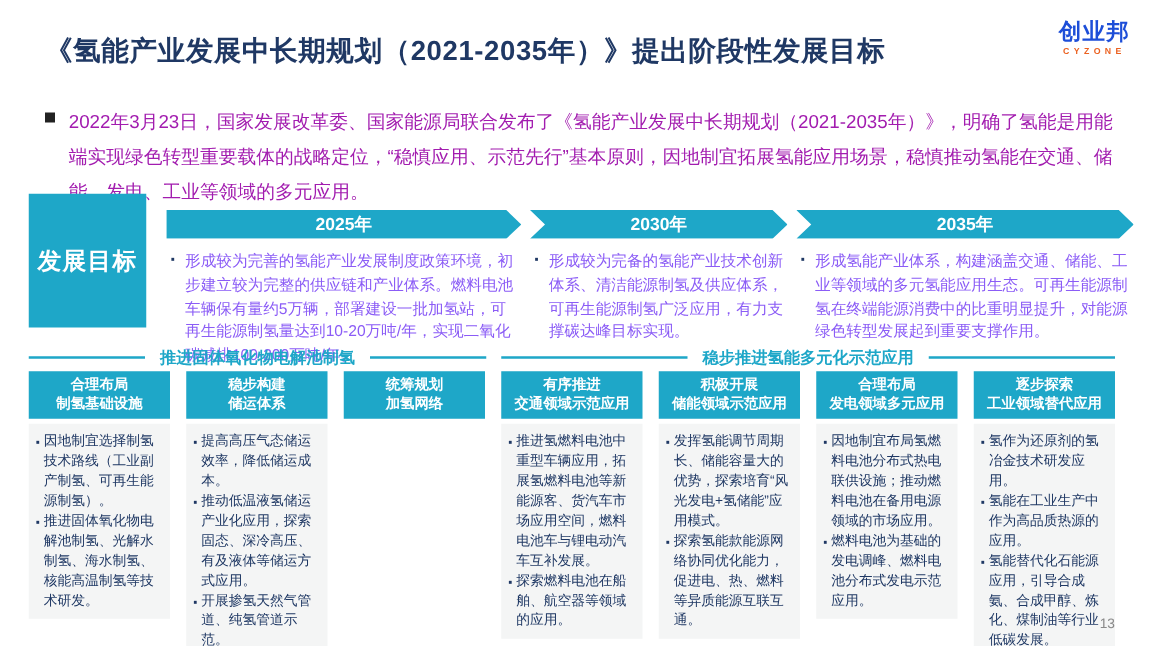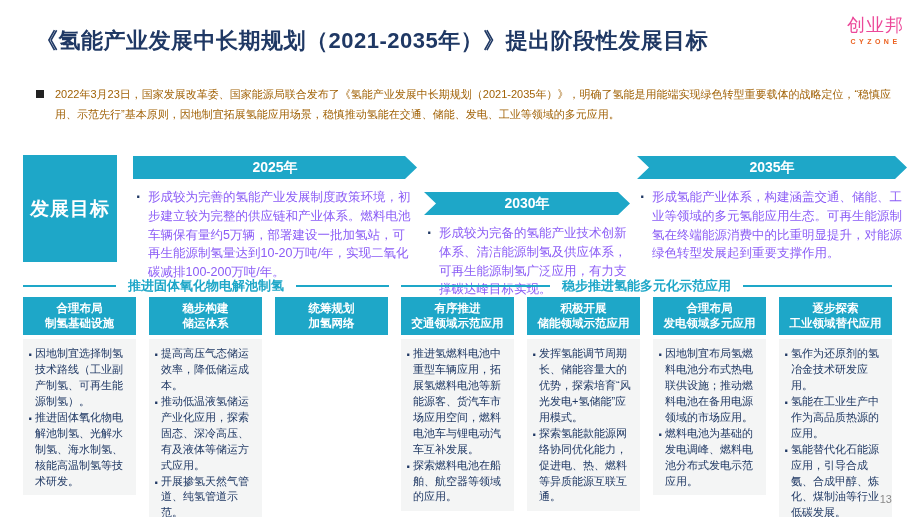--- a/index.html
+++ b/index.html
@@ -8,36 +8,36 @@
   .slide {
     position: relative; width: 920px; height: 517px;
     background: #ffffff; overflow: hidden; margin: 0 auto;
   }
   
   .title {
     position: absolute; left: 36px; top: 26px; width: 790px;
     font-size: 22px; font-weight: bold; color: #1f3864; letter-spacing: 0.5px;
   }
   .logo { position: absolute; right: 16px; top: 13px; text-align: center; }
-  .logo-cn { font-size: 18px; font-weight: normal; color: #ec4899; letter-spacing: 1px; }
+  .logo-cn { font-size: 18px; font-weight: bold; color: #1d4ed8; letter-spacing: 1px; }
   .logo-en { font-size: 7px; font-weight: bold; color: #eb6120; letter-spacing: 3.5px; margin-top: 1px; }
   
   .intro { position: absolute; left: 36px; top: 84px; width: 856px; display: flex; }
   .intro-marker { flex: 0 0 8px; width: 8px; height: 8px; background: #222; margin: 6px 11px 0 0; }
-  .intro-text { font-size: 11px; color: #a16207; line-height: 1.85; }
+  .intro-text { font-size: 15px; color: #a21caf; line-height: 1.85; }
   
   .timeline { position: absolute; left: 0; top: 152px; width: 920px; height: 118px; }
   .goal-label {
     position: absolute; left: 23px; top: 3px; width: 94px; height: 107px;
     background: #1ea7c8; color: #ffffff; font-size: 19px; font-weight: bold;
     display: flex; align-items: center; justify-content: center; letter-spacing: 1px;
   }
-  .stage { position: absolute; top: 4px; }
+  .stage { position: absolute; top: 16px; }
   .stage-1 { left: 133px; width: 284px; }
-  .stage-2 { left: 424px; width: 206px; margin-top: 36px; }
+  .stage-2 { left: 424px; width: 206px; }
   .stage-3 { left: 637px; width: 270px; }
   .band {
     height: 23px; background: #1ea7c8; color: #ffffff;
     font-size: 14px; font-weight: bold;
     display: flex; align-items: center; justify-content: center;
     clip-path: polygon(0 0, calc(100% - 12px) 0, 100% 50%, calc(100% - 12px) 100%, 0 100%);
   }
   .band.notched {
     clip-path: polygon(0 0, calc(100% - 12px) 0, 100% 50%, calc(100% - 12px) 100%, 0 100%, 12px 50%);
   }

